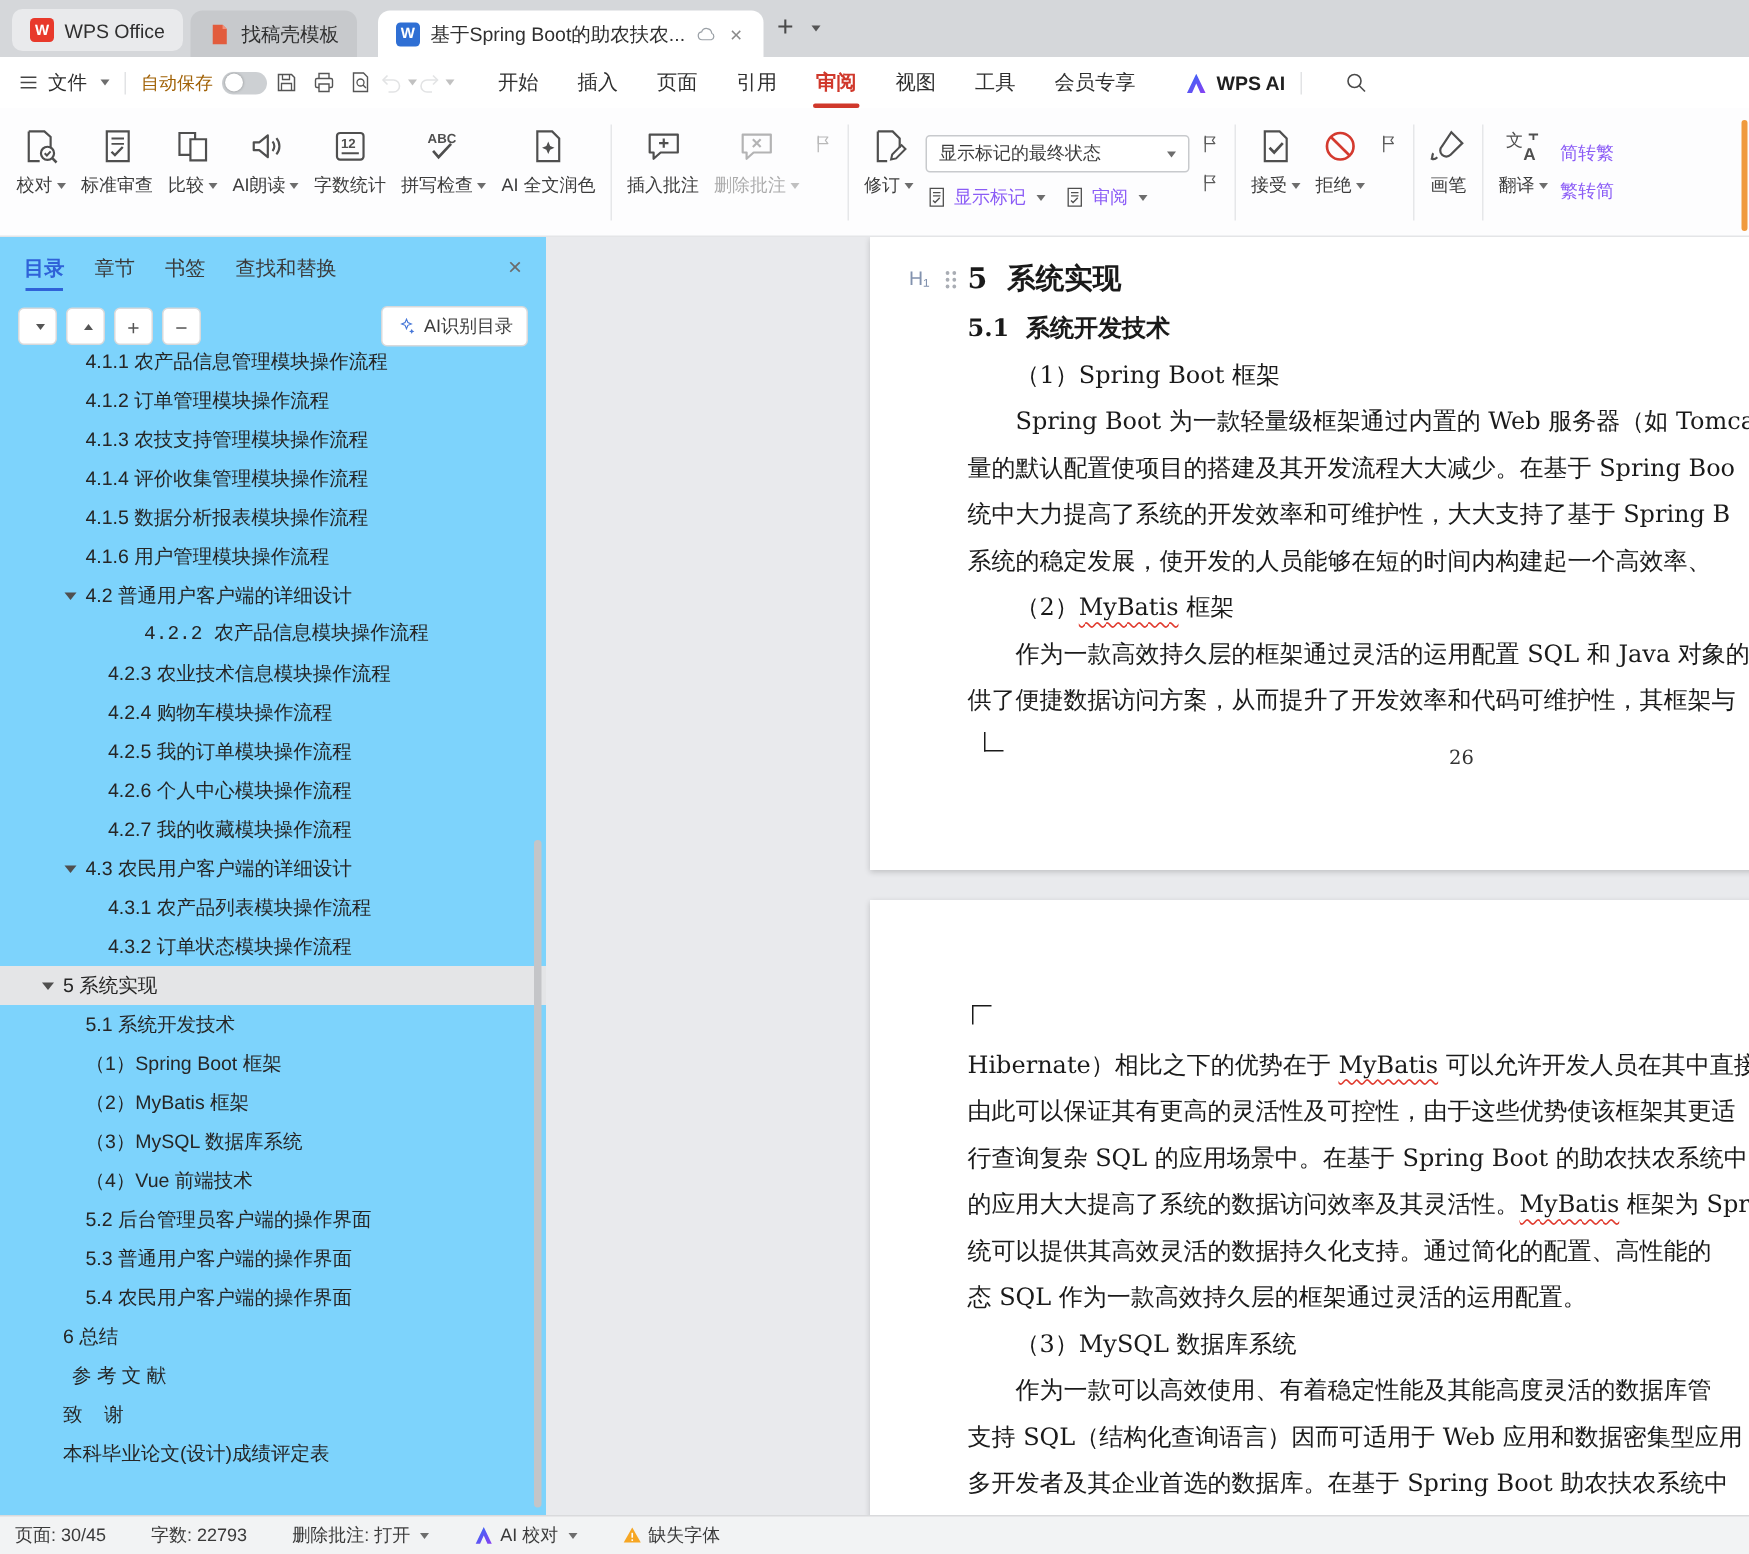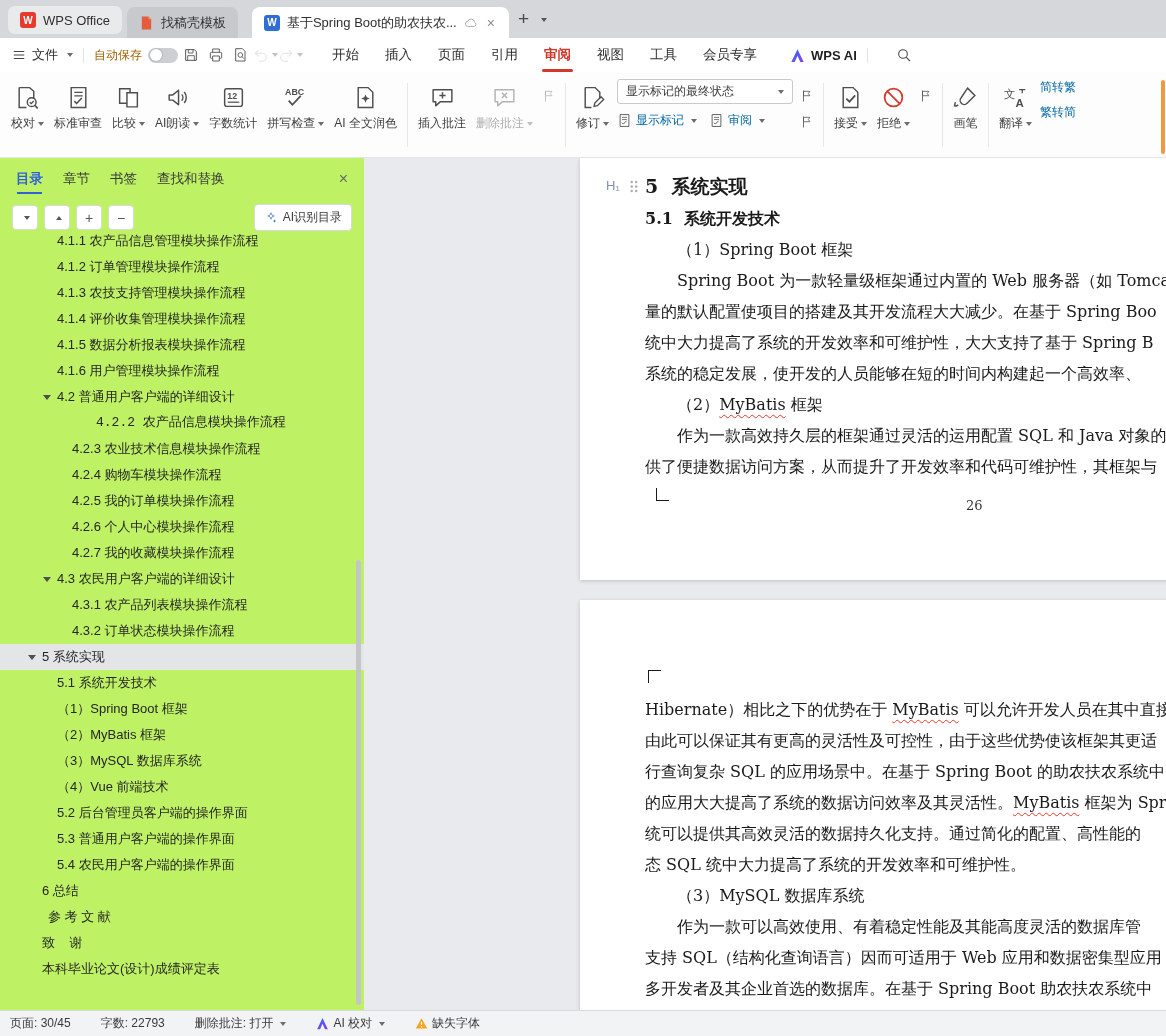--- a/index.html
+++ b/index.html
@@ -62,34 +62,34 @@
   .ribbon{position:absolute;top:72px;left:0;right:0;height:86px;background:#fdfdfe;
           border-bottom:1px solid #e4e5e7;display:flex;align-items:stretch;
           padding:5px 10px 4px 6px;box-sizing:border-box;overflow:hidden;}
   .rsep{width:1px;background:#e6e7e9;margin:6px 5px;flex:0 0 auto;}
   .rbtn{display:flex;flex-direction:column;align-items:center;gap:3px;
         padding:5px 5px 2px;border-radius:4px;cursor:pointer;flex:0 0 auto;}
   .ric{height:30px;display:flex;align-items:center;color:#4f4f4f;}
   .ric svg{width:25px;height:25px;}
   .rlabel{font-size:12px;color:#3d3d3d;display:flex;align-items:center;white-space:nowrap;}
   .dis{opacity:.42;}
-  .rcol{display:flex;flex-direction:column;gap:8px;padding:2px 3px;flex:0 0 auto;}
+  .rcol{display:flex;flex-direction:column;justify-content:center;gap:8px;padding:2px 3px;flex:0 0 auto;}
   .rselect{border:1px solid #c8cacd;background:#fff;border-radius:3px;height:23px;
            display:flex;align-items:center;justify-content:space-between;gap:10px;
            padding:0 8px;font-size:12px;color:#3d3d3d;cursor:pointer;min-width:158px;}
   .rrow{display:flex;gap:12px;}
-  .rsmall{display:flex;align-items:center;gap:4px;font-size:12px;color:#0369a1;cursor:pointer;}
+  .rsmall{display:flex;align-items:center;gap:4px;font-size:12px;color:#8b5cf6;cursor:pointer;}
   .rsmall svg{width:15px;height:15px;color:#4f4f4f;}
   .rminicol{display:flex;flex-direction:column;justify-content:flex-start;gap:8px;padding:10px 2px 0;flex:0 0 auto;}
   .rmini{width:18px;height:18px;display:flex;align-items:center;justify-content:center;color:#5a5a5a;cursor:pointer;}
   .rmini svg{width:14px;height:14px;}
   .ribbon-scroll{position:absolute;right:1px;top:8px;width:4px;height:74px;background:#f09a3e;border-radius:2px;}
 
   
-  .sidebar{position:absolute;top:158px;left:0;width:364px;bottom:26px;background:#bef264;
+  .sidebar{position:absolute;top:158px;left:0;width:364px;bottom:26px;background:#7dd3fc;
            border-right:1px solid #e2e3e5;overflow:hidden;}
   .side-tabs{height:42px;display:flex;align-items:center;padding:0 16px;gap:20px;}
   .stab{font-size:13.5px;color:#3a3a3a;cursor:pointer;position:relative;padding:11px 0;white-space:nowrap;}
   .stab.active{color:#2f62d8;font-weight:700;}
   .stab.active::after{content:'';position:absolute;left:1px;right:1px;bottom:5px;height:2px;background:#2f62d8;}
   .side-close{margin-left:auto;color:#6b6b6b;font-size:16px;cursor:pointer;line-height:1;}
   .side-tools{display:flex;align-items:center;gap:6px;padding:4px 12px 8px;}
   .sq{width:24px;height:23px;border:1px solid #d8d9db;border-radius:4px;background:#fff;
       display:flex;align-items:center;justify-content:center;color:#555;font-size:14px;cursor:pointer;}
   .ai-btn{margin-left:auto;border:1px solid #d8d9db;border-radius:4px;height:25px;padding:0 9px;
@@ -737,21 +737,21 @@
     </div>
     <div class="page page2">
       <span class="cm cm2"></span>
       <div class="pcontent2">
         <div>
             <div class="doc-line"><span>Hibernate）相比之下的优势在于 </span><span class="sperr">MyBatis</span><span> 可以允许开发人员在其中直接编</span></div>
             <div class="doc-line"><span>由此可以保证其有更高的灵活性及可控性，由于这些优势使该框架其更适</span></div>
             <div class="doc-line"><span>行查询复杂 SQL 的应用场景中。在基于 Spring Boot 的助农扶农系统中</span></div>
             <div class="doc-line"><span>的应用大大提高了系统的数据访问效率及其灵活性。</span><span class="sperr">MyBatis</span><span> 框架为 Spri</span></div>
             <div class="doc-line"><span>统可以提供其高效灵活的数据持久化支持。通过简化的配置、高性能的</span></div>
-            <div class="doc-line"><span>态 SQL 统中大力提高了系统的开发效率和可维护性。</span></div>
+            <div class="doc-line"><span>态 SQL 作为一款高效持久层的框架通过灵活的运用配置。</span></div>
             <div class="doc-line ind"><span>（3）MySQL 数据库系统</span></div>
             <div class="doc-line ind"><span>作为一款可以高效使用、有着稳定性能及其能高度灵活的数据库管</span></div>
             <div class="doc-line"><span>支持 SQL（结构化查询语言）因而可适用于 Web 应用和数据密集型应用</span></div>
             <div class="doc-line"><span>多开发者及其企业首选的数据库。在基于 Spring Boot 助农扶农系统中</span></div>
           </div>
       </div>
     </div>
   </div>
 
   <div class="statusbar">

